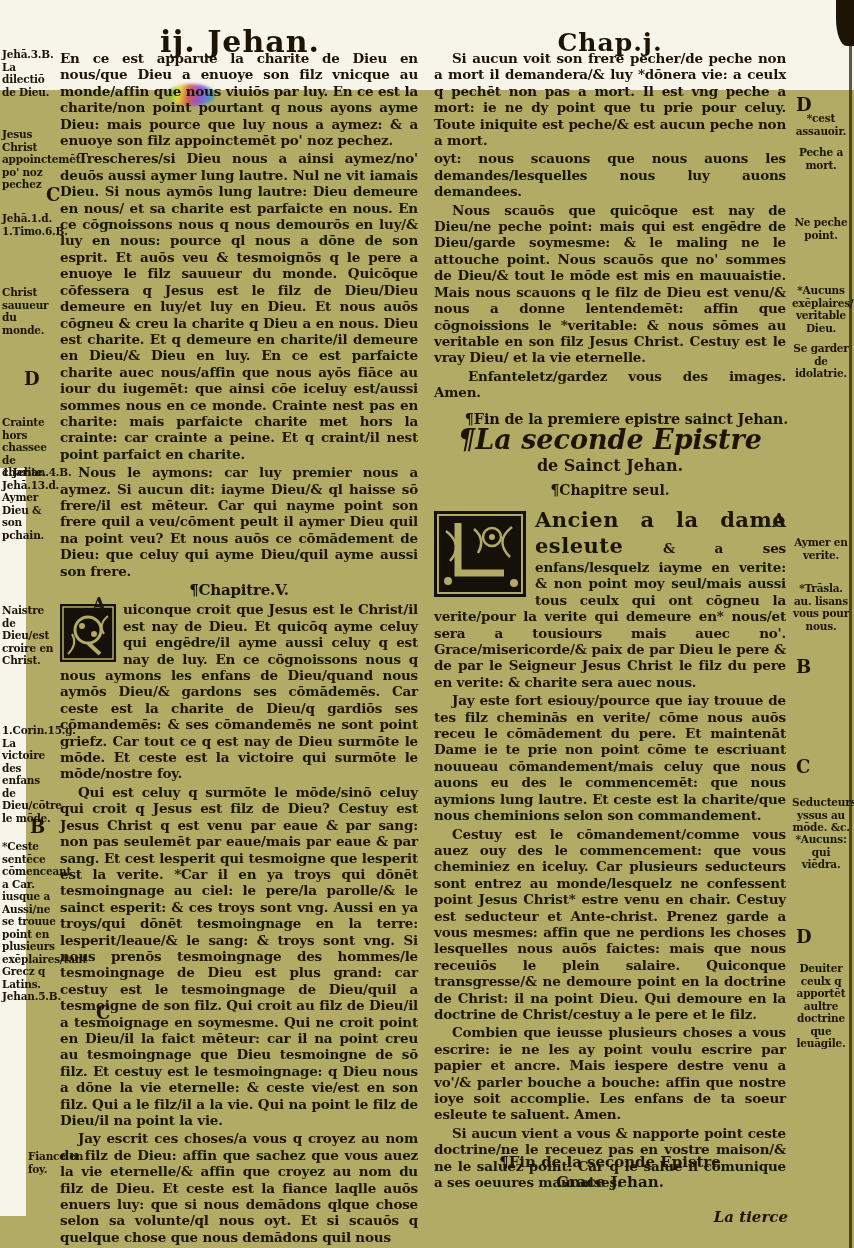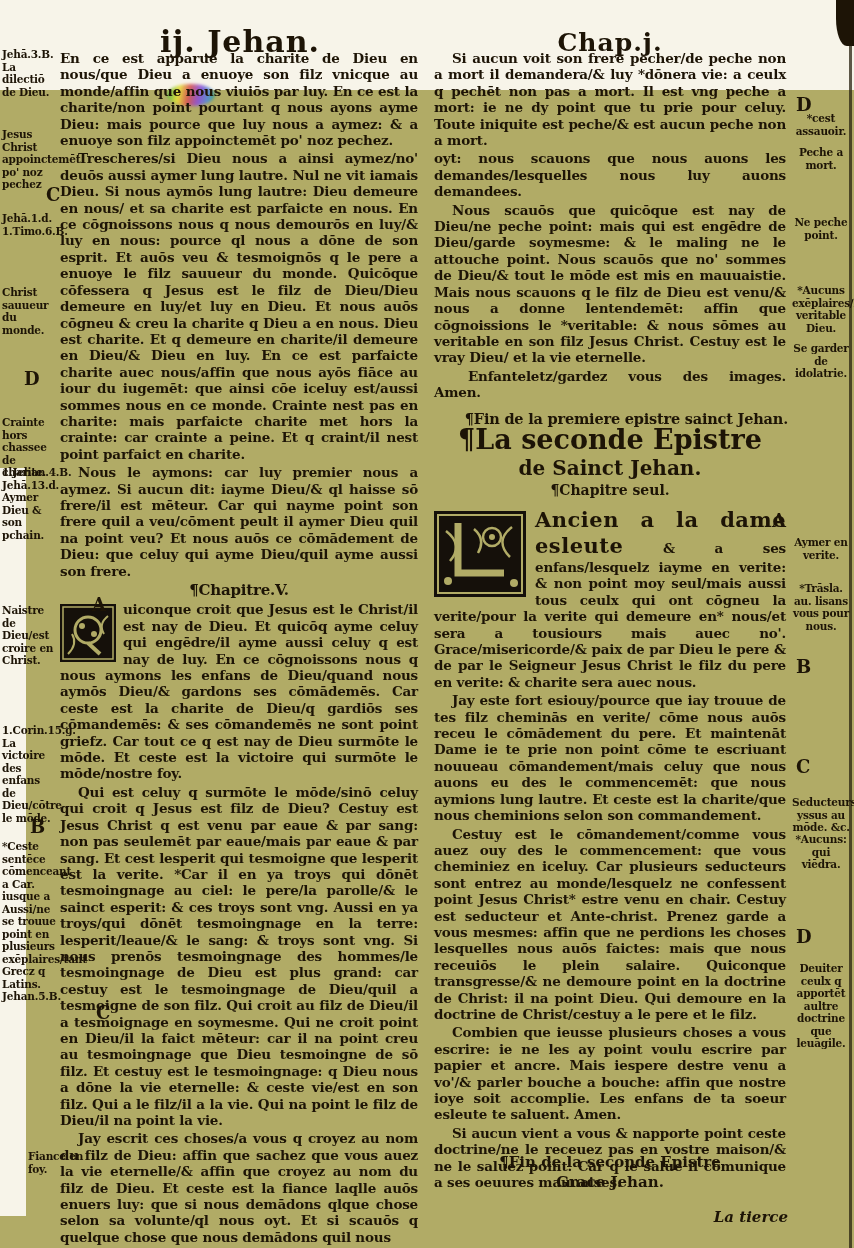--- a/index.html
+++ b/index.html
@@ -18,22 +18,22 @@
   .hdr-left{left:60px;top:24px;width:360px;text-align:center;font-size:30px;}
   .hdr-right{left:432px;top:28px;width:356px;text-align:center;font-size:25px;}
   .col{font-size:13.5px;line-height:16.4px;font-weight:700;text-align:justify;letter-spacing:-.2px;}
   .col-left{left:58px;top:48px;width:362px;}
   .col-right{left:432px;top:48px;width:356px;}
   .col-right2{left:432px;top:505px;width:356px;}
   .p{margin:2px;text-indent:18px;}
   .p.ni{text-indent:0;}
   .chap{margin:3px 0;font-size:15px;text-align:center;font-weight:700;}
   .colophon{margin-top:10px;text-align:right;text-indent:0;font-size:14.5px;font-weight:700;}
-  .head2a{left:432px;top:424px;width:356px;text-align:center;font-size:27px;font-weight:700;}
-  .head2b{left:432px;top:456px;width:356px;text-align:center;font-size:20px;font-weight:700;}
+  .head2a{left:432px;top:424px;width:356px;text-align:center;font-size:27px;font-weight:700;font-style:italic;}
+  .head2b{left:432px;top:456px;width:356px;text-align:center;font-size:16px;font-weight:700;}
   .head2c{left:432px;top:482px;width:356px;text-align:center;font-size:14px;font-weight:700;}
   .initial{float:left;display:block;background:#15100a;}
   .i1{width:56px;height:58px;margin:3px 7px 2px 0;}
   .i2{width:92px;height:86px;margin:4px 9px 2px 0;}
   .display{font-size:21px;letter-spacing:.5px;line-height:26px;}
   .mnote{position:absolute;width:54px;font-size:10.5px;line-height:12.5px;
          font-weight:700;text-align:left;letter-spacing:-.2px;}
   .mnote.r{left:792px;width:58px;text-align:center;}
   .mletter{position:absolute;font-size:18px;font-weight:700;}
   .colophon2{left:432px;top:1152px;width:356px;text-align:center;font-size:15px;font-weight:700;line-height:20px;}

